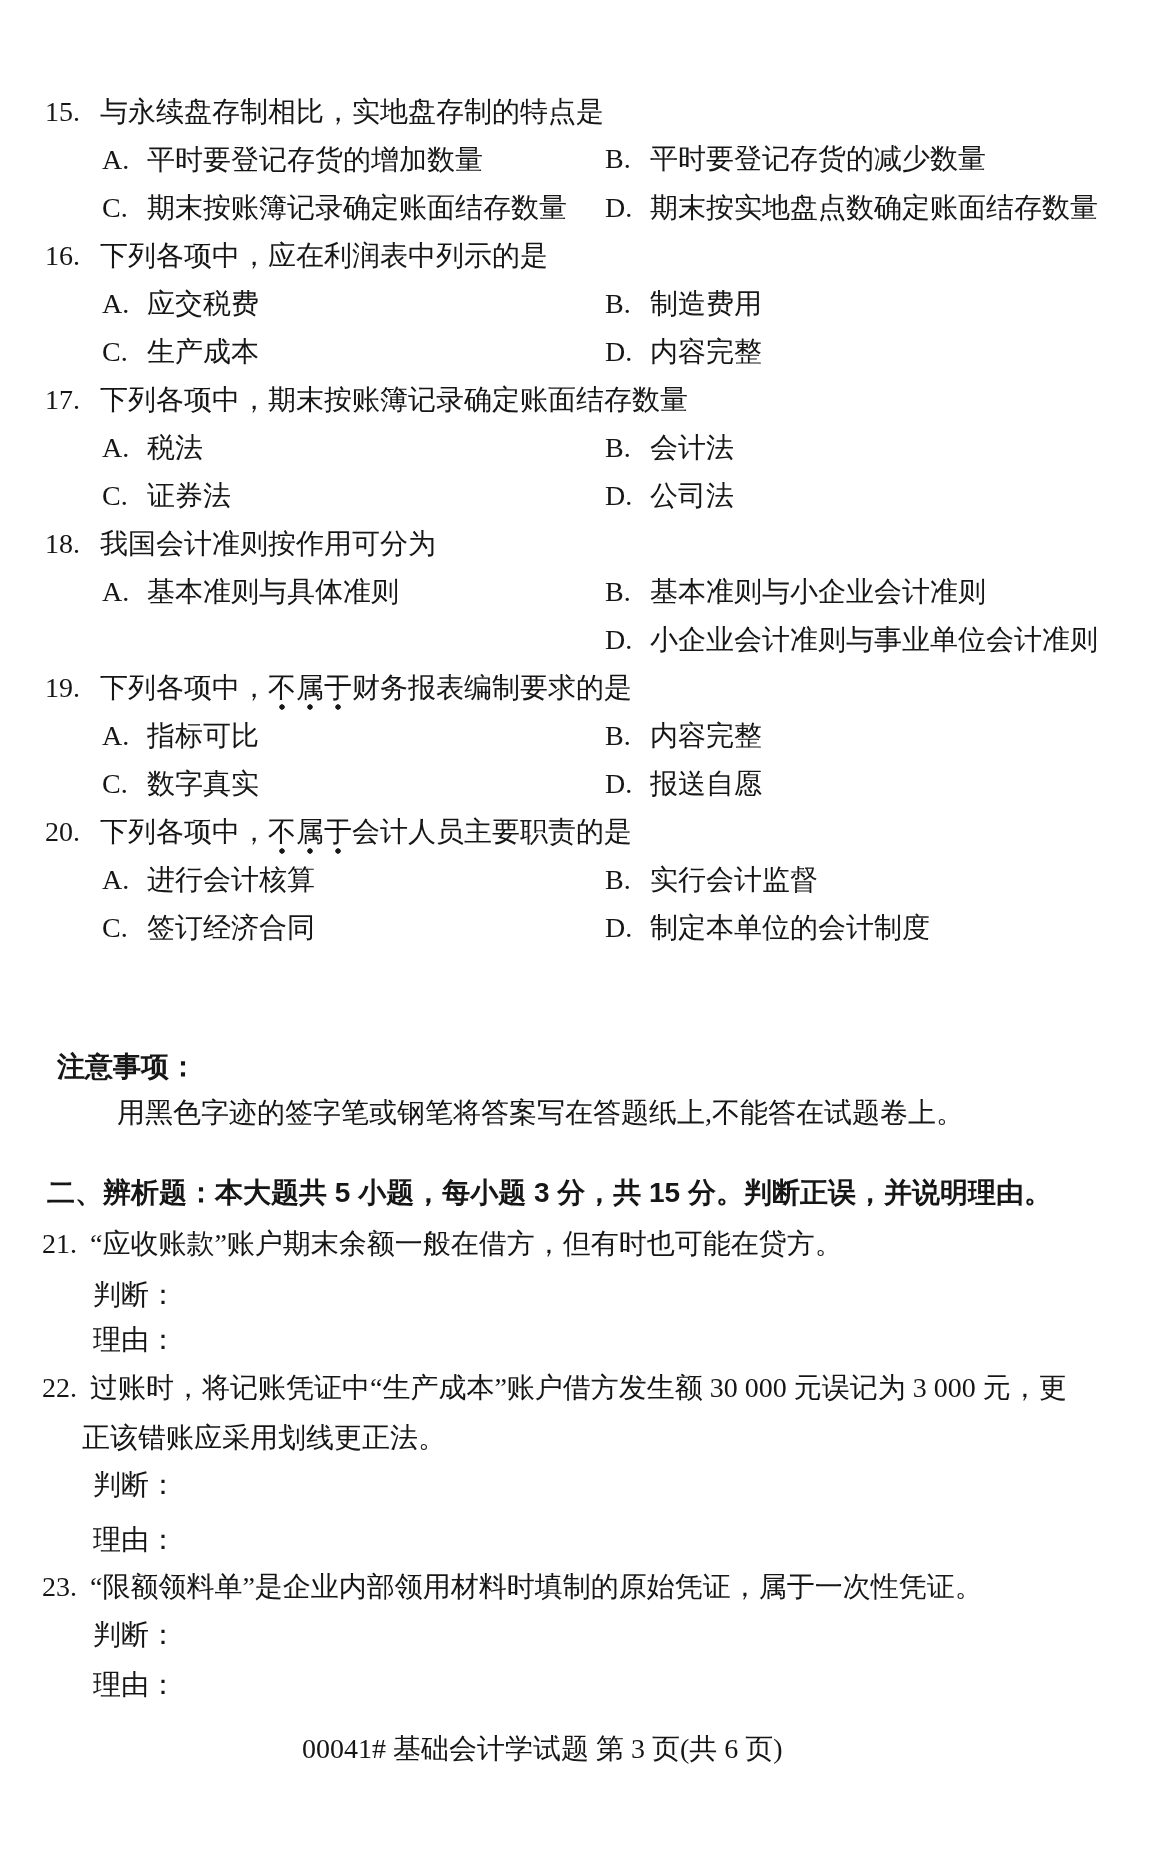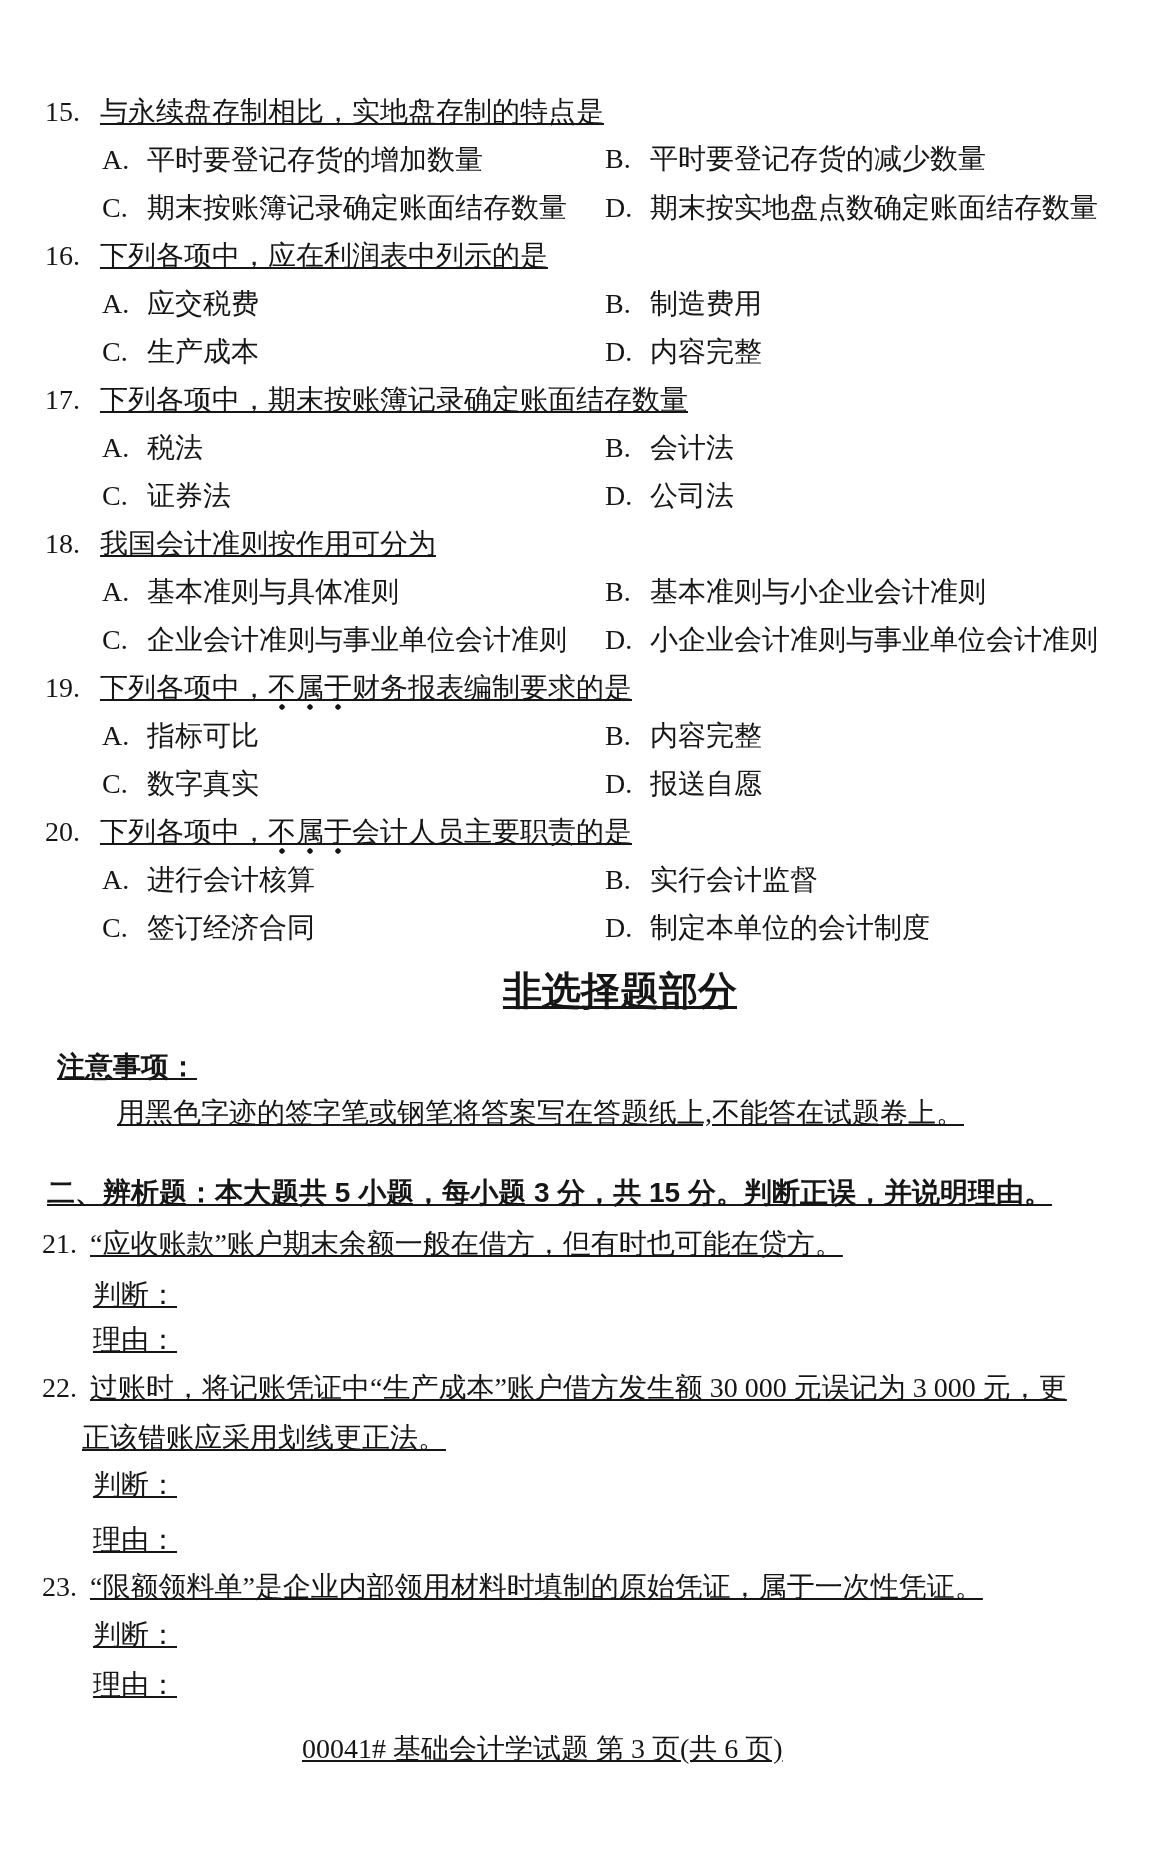--- a/index.html
+++ b/index.html
@@ -11,21 +11,20 @@
     font-family:"Liberation Serif","DejaVu Serif",serif;
     color:#161616;
     overflow:hidden;
   }
   .line{
     position:absolute;
     left:0;
     white-space:nowrap;
     font-size:28px;
     line-height:34px;
-    text-decoration:underline;
   }
   .hei{
     font-family:"Liberation Sans","DejaVu Sans",sans-serif;
     font-weight:700;
   }
   .qline{left:45px;}
   .qnum{display:inline-block;width:55px;}
   .jline{left:34px;}
   .jnum{display:inline-block;width:48px;margin-left:8px;}
   .jlabel{left:93px;}
@@ -75,40 +74,38 @@
   <div class="opt optA" style="top:431px"><span class="olabel">A.</span><span>税法</span></div>
   <div class="opt optB" style="top:431px"><span class="olabel">B.</span><span>会计法</span></div>
   <div class="opt optA" style="top:479px"><span class="olabel">C.</span><span>证券法</span></div>
   <div class="opt optB" style="top:479px"><span class="olabel">D.</span><span>公司法</span></div>
 
   <div class="line qline" style="top:527px">
     <span class="qnum">18.</span><span><span>我国会计准则按作用可分为</span><span class="emph"></span><span></span></span>
   </div>
   <div class="opt optA" style="top:575px"><span class="olabel">A.</span><span>基本准则与具体准则</span></div>
   <div class="opt optB" style="top:575px"><span class="olabel">B.</span><span>基本准则与小企业会计准则</span></div>
-  <div class="opt optA" style="top:623px"><span class="olabel">C.</span><span>企业会计准则与事业单位会计准则</span></div>
   <div class="opt optB" style="top:623px"><span class="olabel">D.</span><span>小企业会计准则与事业单位会计准则</span></div>
 
   <div class="line qline" style="top:671px">
     <span class="qnum">19.</span><span><span>下列各项中，</span><span class="emph">不属于</span><span>财务报表编制要求的是</span></span>
   </div>
   <div class="opt optA" style="top:719px"><span class="olabel">A.</span><span>指标可比</span></div>
   <div class="opt optB" style="top:719px"><span class="olabel">B.</span><span>内容完整</span></div>
   <div class="opt optA" style="top:767px"><span class="olabel">C.</span><span>数字真实</span></div>
   <div class="opt optB" style="top:767px"><span class="olabel">D.</span><span>报送自愿</span></div>
 
   <div class="line qline" style="top:815px">
     <span class="qnum">20.</span><span><span>下列各项中，</span><span class="emph">不属于</span><span>会计人员主要职责的是</span></span>
   </div>
   <div class="opt optA" style="top:863px"><span class="olabel">A.</span><span>进行会计核算</span></div>
   <div class="opt optB" style="top:863px"><span class="olabel">B.</span><span>实行会计监督</span></div>
   <div class="opt optA" style="top:911px"><span class="olabel">C.</span><span>签订经济合同</span></div>
   <div class="opt optB" style="top:911px"><span class="olabel">D.</span><span>制定本单位的会计制度</span></div>
 
-  <div class="line hei heading">非选择题部分</div>
 
   <div class="line hei" style="left:57px;top:1050px">注意事项：</div>
   <div class="line" style="left:117px;top:1096px">用黑色字迹的签字笔或钢笔将答案写在答题纸上,不能答在试题卷上。</div>
 
   <div class="line hei" style="left:47px;top:1176px">二、辨析题：本大题共 5 小题，每小题 3 分，共 15 分。判断正误，并说明理由。</div>
 
   <div class="line jline" style="top:1227px">
     <span class="jnum">21.</span><span>“应收账款”账户期末余额一般在借方，但有时也可能在贷方。</span>
   </div>
   <div class="line jlabel" style="top:1278px">判断：</div>

